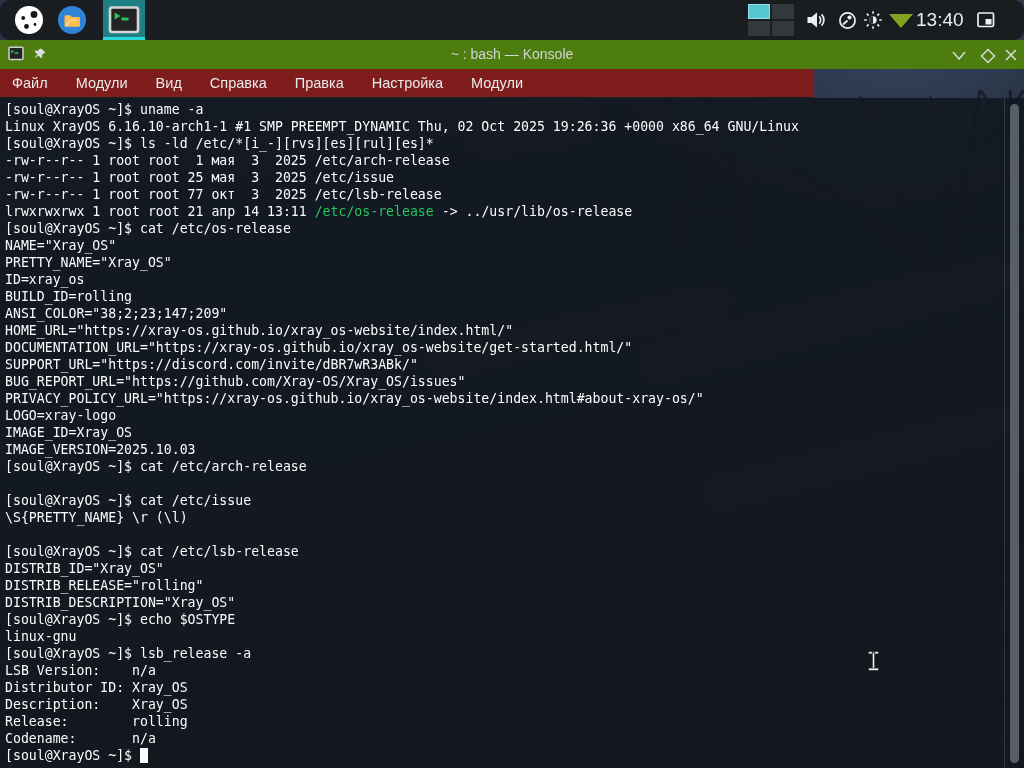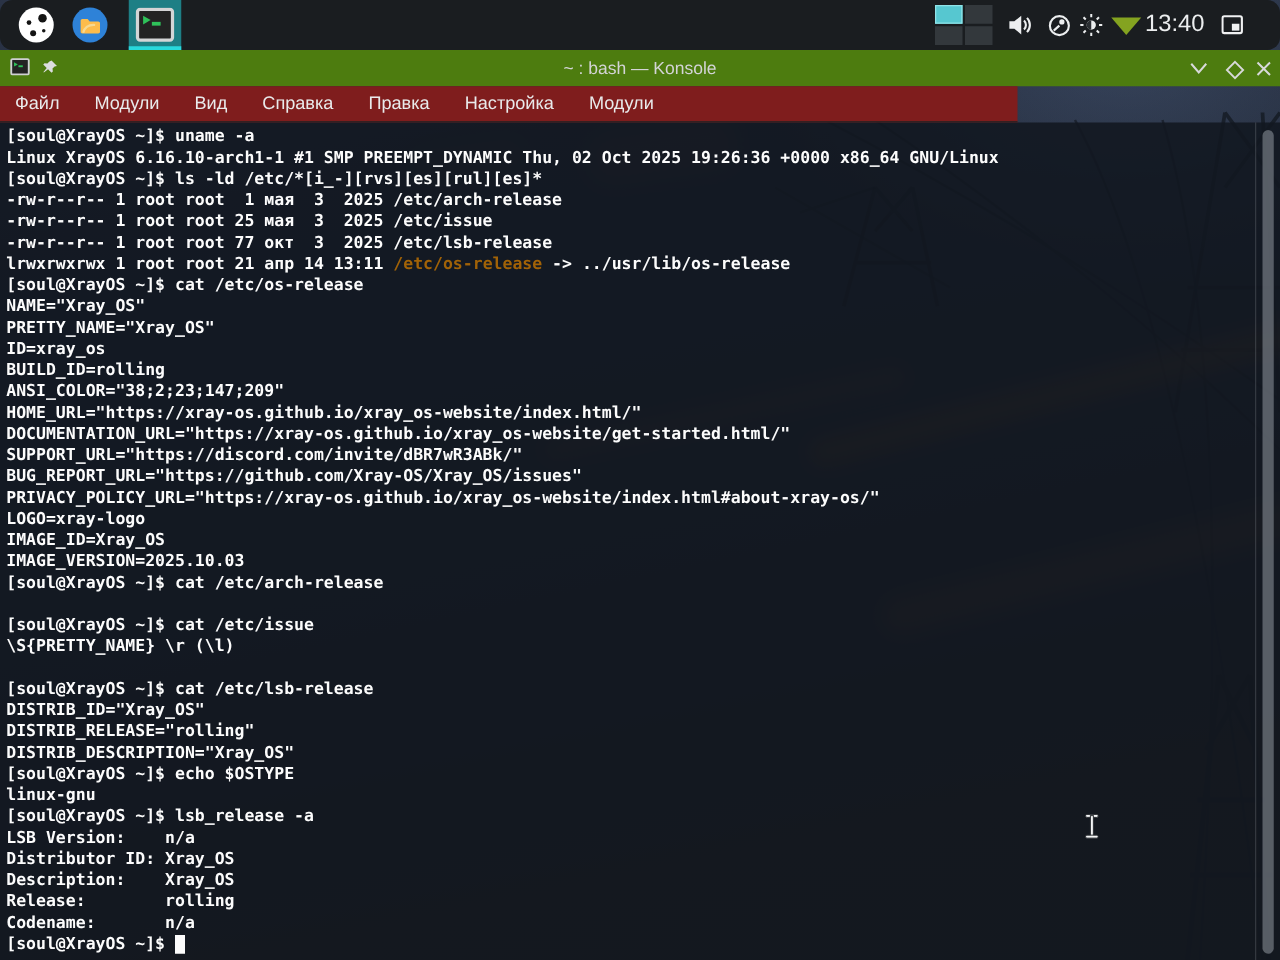--- a/index.html
+++ b/index.html
@@ -48,24 +48,24 @@
 
   .menubar{position:absolute;left:0;top:69px;width:814px;height:28px;background:#7f1d1d;
     border-bottom:1px solid #1d2023;z-index:20;display:flex;align-items:center;}
   .menu-item{color:#e9eaeb;font-size:14.5px;padding:0 14px;height:28px;line-height:28px;cursor:pointer;}
   .menu-item:first-child{margin-left:-2px;}
 
   
   .terminal{position:absolute;left:0;top:98px;width:1024px;height:670px;
     background:rgba(18,24,33,0.89);z-index:10;}
   .term-text{position:absolute;left:5px;top:3px;right:22px;
-    font-family:"DejaVu Sans Mono",monospace;font-weight:bold;font-size:13.2px;line-height:17px;
+    font-family:"DejaVu Sans Mono",monospace;font-weight:normal;font-size:13.2px;line-height:17px;
     color:#fcfcfc;white-space:pre;}
   .term-line{min-height:17px;}
-  .t-link{color:#a16207;}
+  .t-link{color:#22c55e;}
   .t-cursor{background:#fcfcfc;color:#12161f;}
   .term-divider{position:absolute;right:19px;top:0;bottom:0;width:1px;background:rgba(200,205,212,.18);}
   .scroll-thumb{position:absolute;right:5px;top:6px;bottom:5px;width:9px;border-radius:5px;
     background:rgba(130,137,146,.62);cursor:pointer;}
 
   
   .mouse{position:absolute;left:867px;top:651px;z-index:50;pointer-events:none;}
 </style>
 </head>
 <body>

